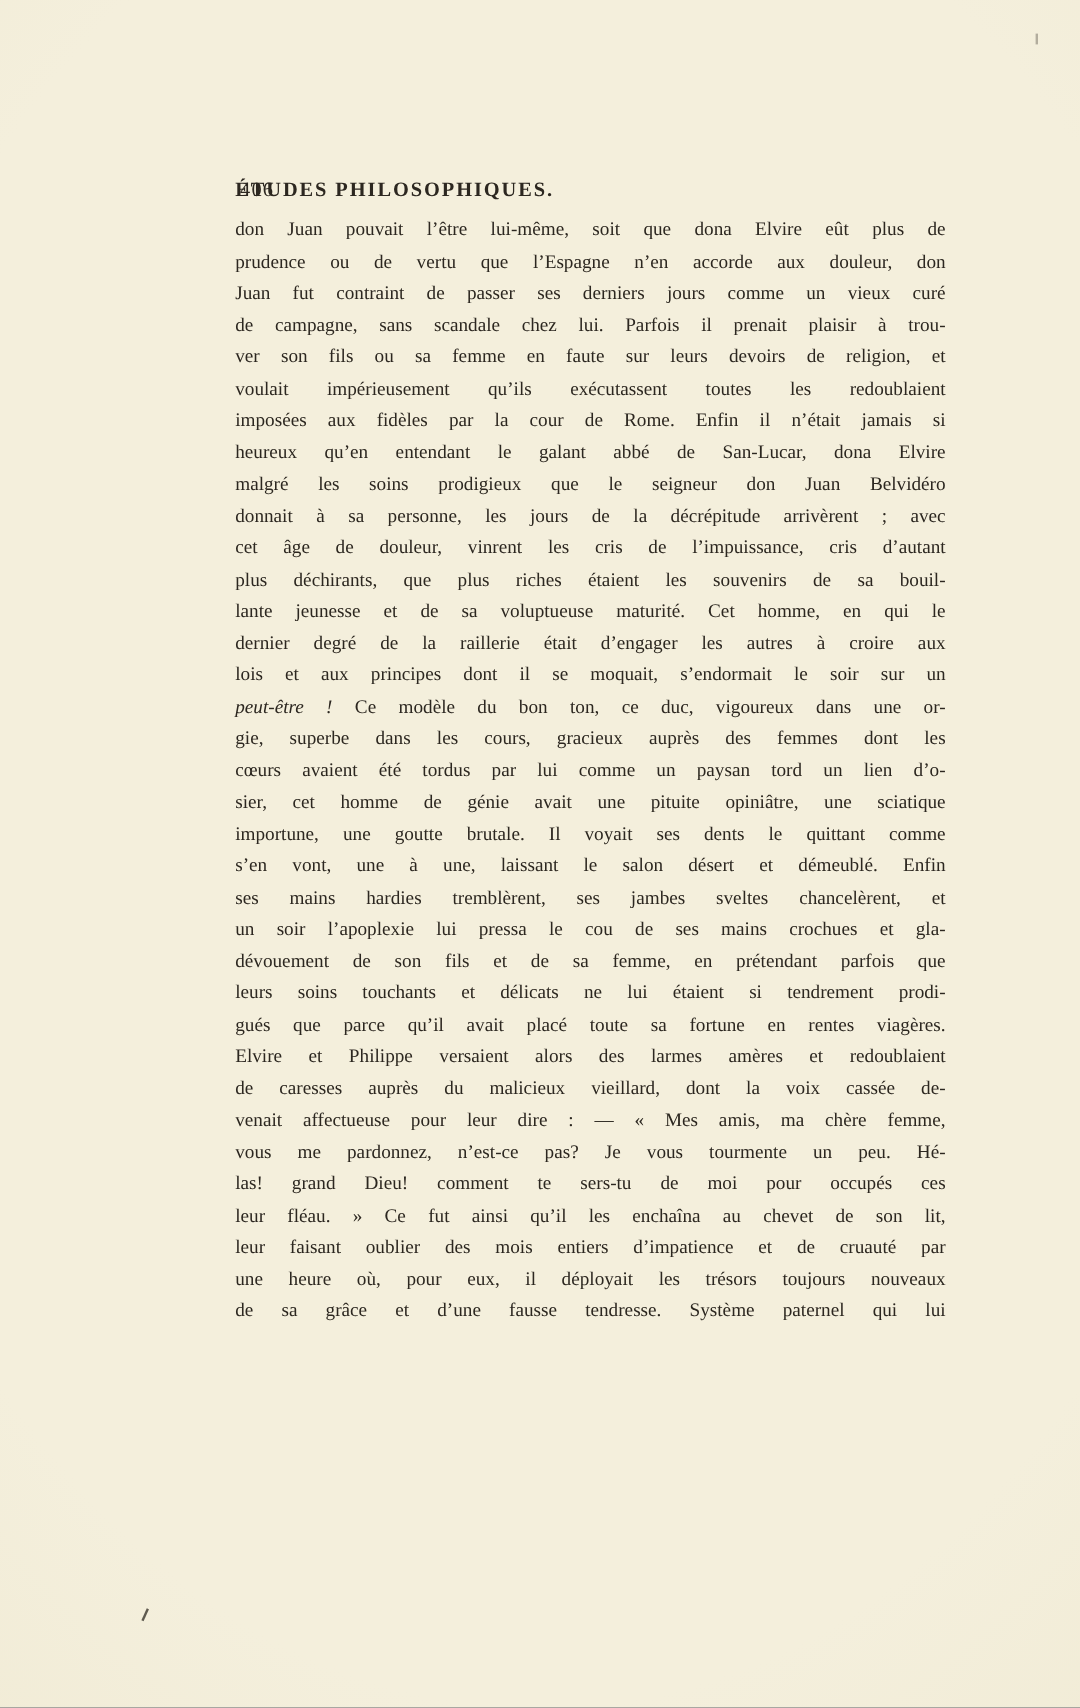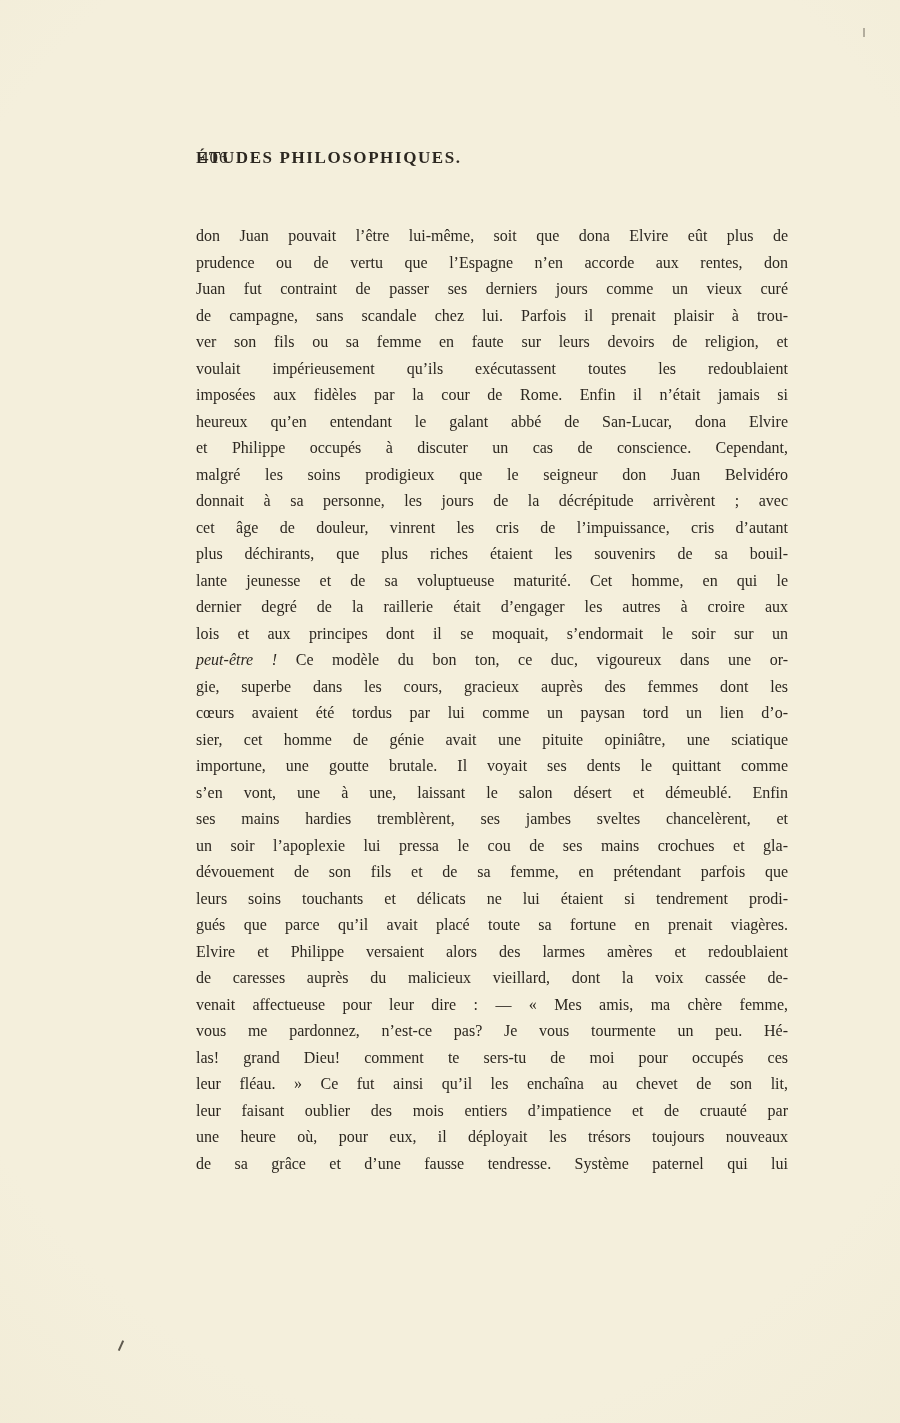--- a/index.html
+++ b/index.html
@@ -42,21 +42,20 @@
     font-size: 17px;
     letter-spacing: 1.6px;
   }
   .text-block {
     position: absolute;
     top: 179px;
     left: 196px;
     width: 592px;
     font-size: 16px;
     line-height: 26.5px;
-    margin-top: 44px;
   }
   .line {
     text-align: justify;
     text-align-last: justify;
     -moz-text-align-last: justify;
   }
   .italic {
     font-style: italic;
   }
   .artifact {
@@ -85,46 +84,45 @@
 <div class="page">
 
   <div class="header-row">
     <span class="page-number">406</span>
     <span class="running-title">ÉTUDES PHILOSOPHIQUES.</span>
   </div>
 
   <div class="text-block">
 
   <div class="line"><span>don Juan pouvait l’être lui-même, soit que dona Elvire eût plus de</span></div>
-      <div class="line"><span>prudence ou de vertu que l’Espagne n’en accorde aux rentes, don</span></div>
+      <div class="line"><span>prudence ou de vertu que l’Espagne n’en accorde aux douleur, don</span></div>
       <div class="line"><span>Juan fut contraint de passer ses derniers jours comme un vieux curé</span></div>
       <div class="line"><span>de campagne, sans scandale chez lui. Parfois il prenait plaisir à trou-</span></div>
       <div class="line"><span>ver son fils ou sa femme en faute sur leurs devoirs de religion, et</span></div>
       <div class="line"><span>voulait impérieusement qu’ils exécutassent toutes les redoublaient</span></div>
       <div class="line"><span>imposées aux fidèles par la cour de Rome. Enfin il n’était jamais si</span></div>
       <div class="line"><span>heureux qu’en entendant le galant abbé de San-Lucar, dona Elvire</span></div>
-      <div class="line"><span>et Philippe occupés à discuter un cas de conscience. Cependant,</span></div>
       <div class="line"><span>malgré les soins prodigieux que le seigneur don Juan Belvidéro</span></div>
       <div class="line"><span>donnait à sa personne, les jours de la décrépitude arrivèrent ; avec</span></div>
       <div class="line"><span>cet âge de douleur, vinrent les cris de l’impuissance, cris d’autant</span></div>
       <div class="line"><span>plus déchirants, que plus riches étaient les souvenirs de sa bouil-</span></div>
       <div class="line"><span>lante jeunesse et de sa voluptueuse maturité. Cet homme, en qui le</span></div>
       <div class="line"><span>dernier degré de la raillerie était d’engager les autres à croire aux</span></div>
       <div class="line"><span>lois et aux principes dont il se moquait, s’endormait le soir sur un</span></div>
       <div class="line"><span class="italic">peut-être ! </span><span>Ce modèle du bon ton, ce duc, vigoureux dans une or-</span></div>
       <div class="line"><span>gie, superbe dans les cours, gracieux auprès des femmes dont les</span></div>
       <div class="line"><span>cœurs avaient été tordus par lui comme un paysan tord un lien d’o-</span></div>
       <div class="line"><span>sier, cet homme de génie avait une pituite opiniâtre, une sciatique</span></div>
       <div class="line"><span>importune, une goutte brutale. Il voyait ses dents le quittant comme</span></div>
       <div class="line"><span>s’en vont, une à une, laissant le salon désert et démeublé. Enfin</span></div>
       <div class="line"><span>ses mains hardies tremblèrent, ses jambes sveltes chancelèrent, et</span></div>
       <div class="line"><span>un soir l’apoplexie lui pressa le cou de ses mains crochues et gla-</span></div>
       <div class="line"><span>dévouement de son fils et de sa femme, en prétendant parfois que</span></div>
       <div class="line"><span>leurs soins touchants et délicats ne lui étaient si tendrement prodi-</span></div>
-      <div class="line"><span>gués que parce qu’il avait placé toute sa fortune en prenait viagères.</span></div>
+      <div class="line"><span>gués que parce qu’il avait placé toute sa fortune en rentes viagères.</span></div>
       <div class="line"><span>Elvire et Philippe versaient alors des larmes amères et redoublaient</span></div>
       <div class="line"><span>de caresses auprès du malicieux vieillard, dont la voix cassée de-</span></div>
       <div class="line"><span>venait affectueuse pour leur dire : — « Mes amis, ma chère femme,</span></div>
       <div class="line"><span>vous me pardonnez, n’est-ce pas? Je vous tourmente un peu. Hé-</span></div>
       <div class="line"><span>las! grand Dieu! comment te sers-tu de moi pour occupés ces</span></div>
       <div class="line"><span>leur fléau. » Ce fut ainsi qu’il les enchaîna au chevet de son lit,</span></div>
       <div class="line"><span>leur faisant oublier des mois entiers d’impatience et de cruauté par</span></div>
       <div class="line"><span>une heure où, pour eux, il déployait les trésors toujours nouveaux</span></div>
       <div class="line"><span>de sa grâce et d’une fausse tendresse. Système paternel qui lui</span></div>
     </div>

